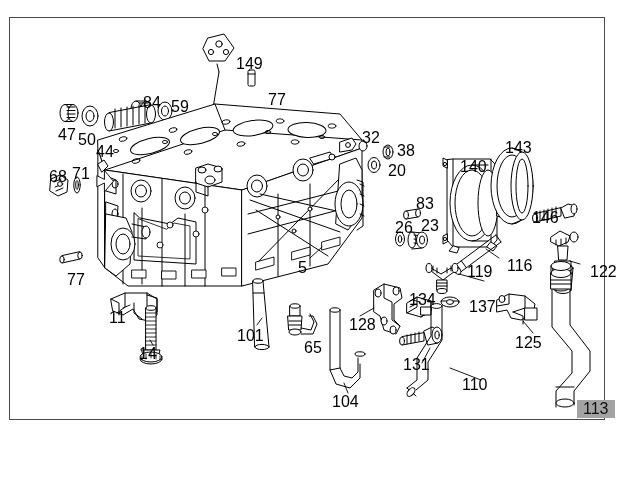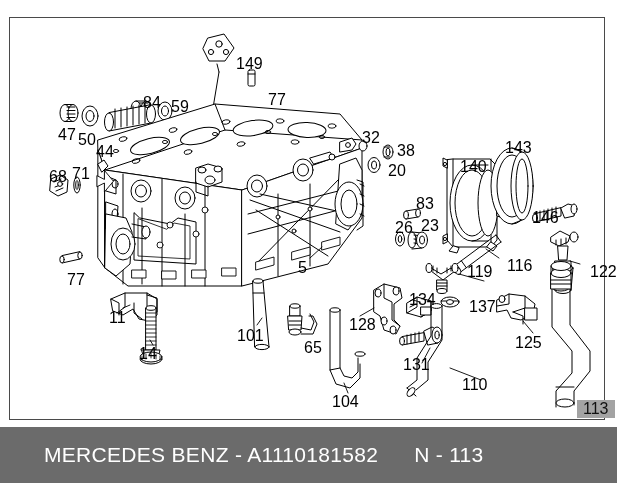--- a/index.html
+++ b/index.html
@@ -473,20 +473,14 @@
     <span class="lbl" style="left:294px;top:324px;">65</span>
     <span class="lbl" style="left:129px;top:330px;">14</span>
     <span class="lbl" style="left:393px;top:341px;">131</span>
     <span class="lbl" style="left:452px;top:361px;">110</span>
     <span class="lbl" style="left:322px;top:378px;">104</span>
 
     <span class="lbl hi" style="left:567px;top:370px;">113</span>
 
   </div>
 
-  <div id="footer">
-    <div id="footer-inner">
-      <span id="footer-title">MERCEDES BENZ - A1110181582</span>
-      <span id="footer-code">N - 113</span>
-    </div>
-  </div>
 
 </div>
 
 </body></html>

